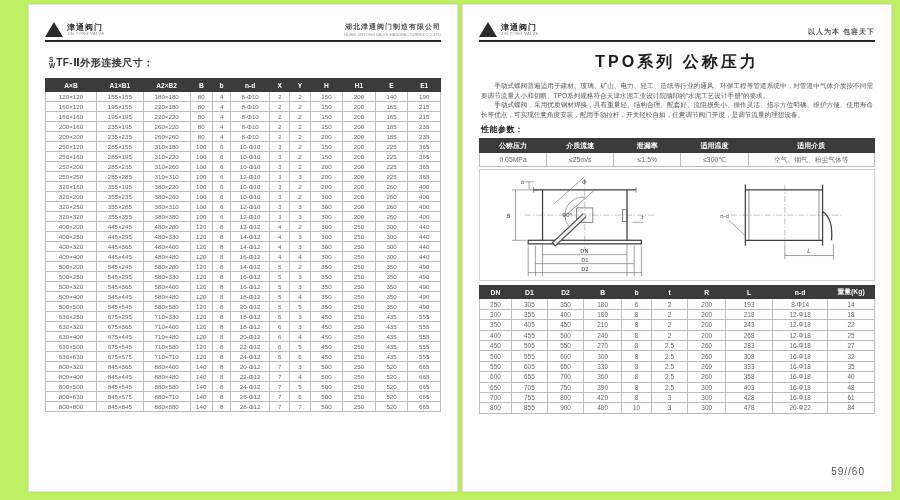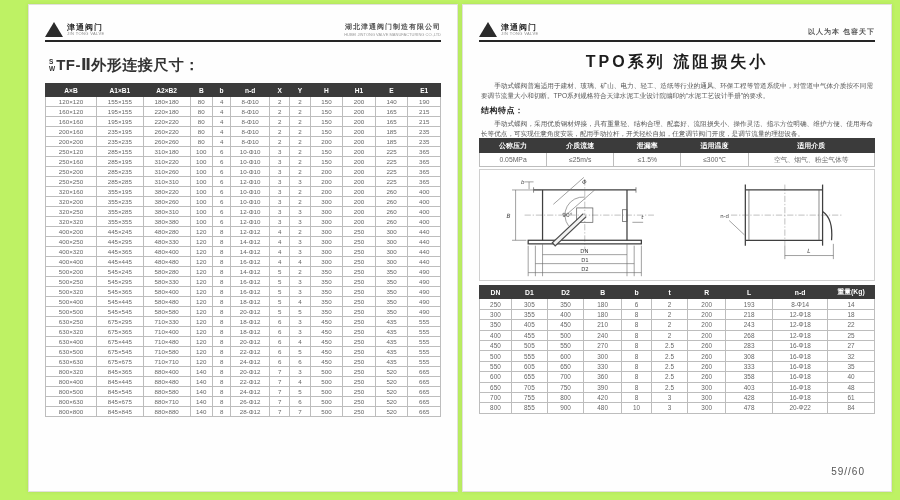--- a/index.html
+++ b/index.html
@@ -19,21 +19,21 @@
   .logo-cn{font-size:8px;font-weight:bold;color:#2b2b2b;letter-spacing:1px;}
   .logo-en{font-size:4px;color:#8a8a8a;letter-spacing:.4px;}
   .hdr-right{display:flex;flex-direction:column;align-items:flex-end;line-height:1.25;}
   .hdr-cn{font-size:7px;color:#555;letter-spacing:1px;font-weight:bold;}
   .hdr-en{font-size:4px;color:#9a9a9a;}
   .rule{border-bottom:2.5px solid #262626;margin-top:3px;}
 
   
   .ltitle{display:flex;align-items:center;margin:14px 0 8px 4px;}
   .sw{display:flex;flex-direction:column;font-size:6.5px;line-height:6.5px;font-weight:bold;margin-right:1px;}
-  .ltitle-main{font-size:15px;font-weight:bold;letter-spacing:.5px;}
+  .ltitle-main{font-size:10px;font-weight:bold;letter-spacing:.5px;}
 
   
   table.dt{border-collapse:collapse;table-layout:fixed;width:100%;}
   table.dt th{background:#3b3b3b;color:#fff;border:1px solid #3b3b3b;font-weight:bold;}
   table.dt td{border:1px solid #bdbdbd;color:#666;background:#fff;}
   table.dt th,table.dt td{text-align:center;padding:0;white-space:nowrap;overflow:hidden;}
 
   .t-dims th{height:12px;font-size:6.6px;}
   .t-dims td{height:9px;font-size:6.2px;}
 
@@ -577,27 +577,27 @@
           <span class="logo-cn">津通阀门</span>
           <span class="logo-en">JIN TONG VALVE</span>
         </span>
       </div>
       <div class="hdr-right">
         <span class="hdr-cn">以人为本  包容天下</span>
       </div>
     </div>
     <div class="rule"></div>
 
-    <div class="rtitle">TPO系列  流阻损失小</div>
+    <div class="rtitle">TPO系列  公称压力</div>
 
     <p class="para">手动式蝶阀普遍适用于建材、玻璃、矿山、电力、轻工、造纸等行业的通风、环保工程等管道系统中，对管道中气体介质按不同需要调节流量大小和切断。TPO系列规格符合天津水泥工业设计院编印的“水泥工艺设计手册”的要求。</p>
 
-    <div class="shead">结构特点：</div>
     <p class="para">手动式蝶阀，采用优质钢材焊接，具有重量轻、结构合理、配套好、流阻损失小、操作灵活、指示方位明确、维护方便、使用寿命长等优点，可实现任意角度安装，配用手动拉杆，开关轻松自如，任意调节阀门开度，是调节流量的理想设备。</p>
 
+    <div class="shead">性能参数：</div>
     <table class="dt t-params">
       <colgroup>
         <col style="width:17%">
           <col style="width:17%">
           <col style="width:17%">
         <col style="width:17%">
           <col style="width:32%">
       </colgroup>
       <thead>
         <tr>

